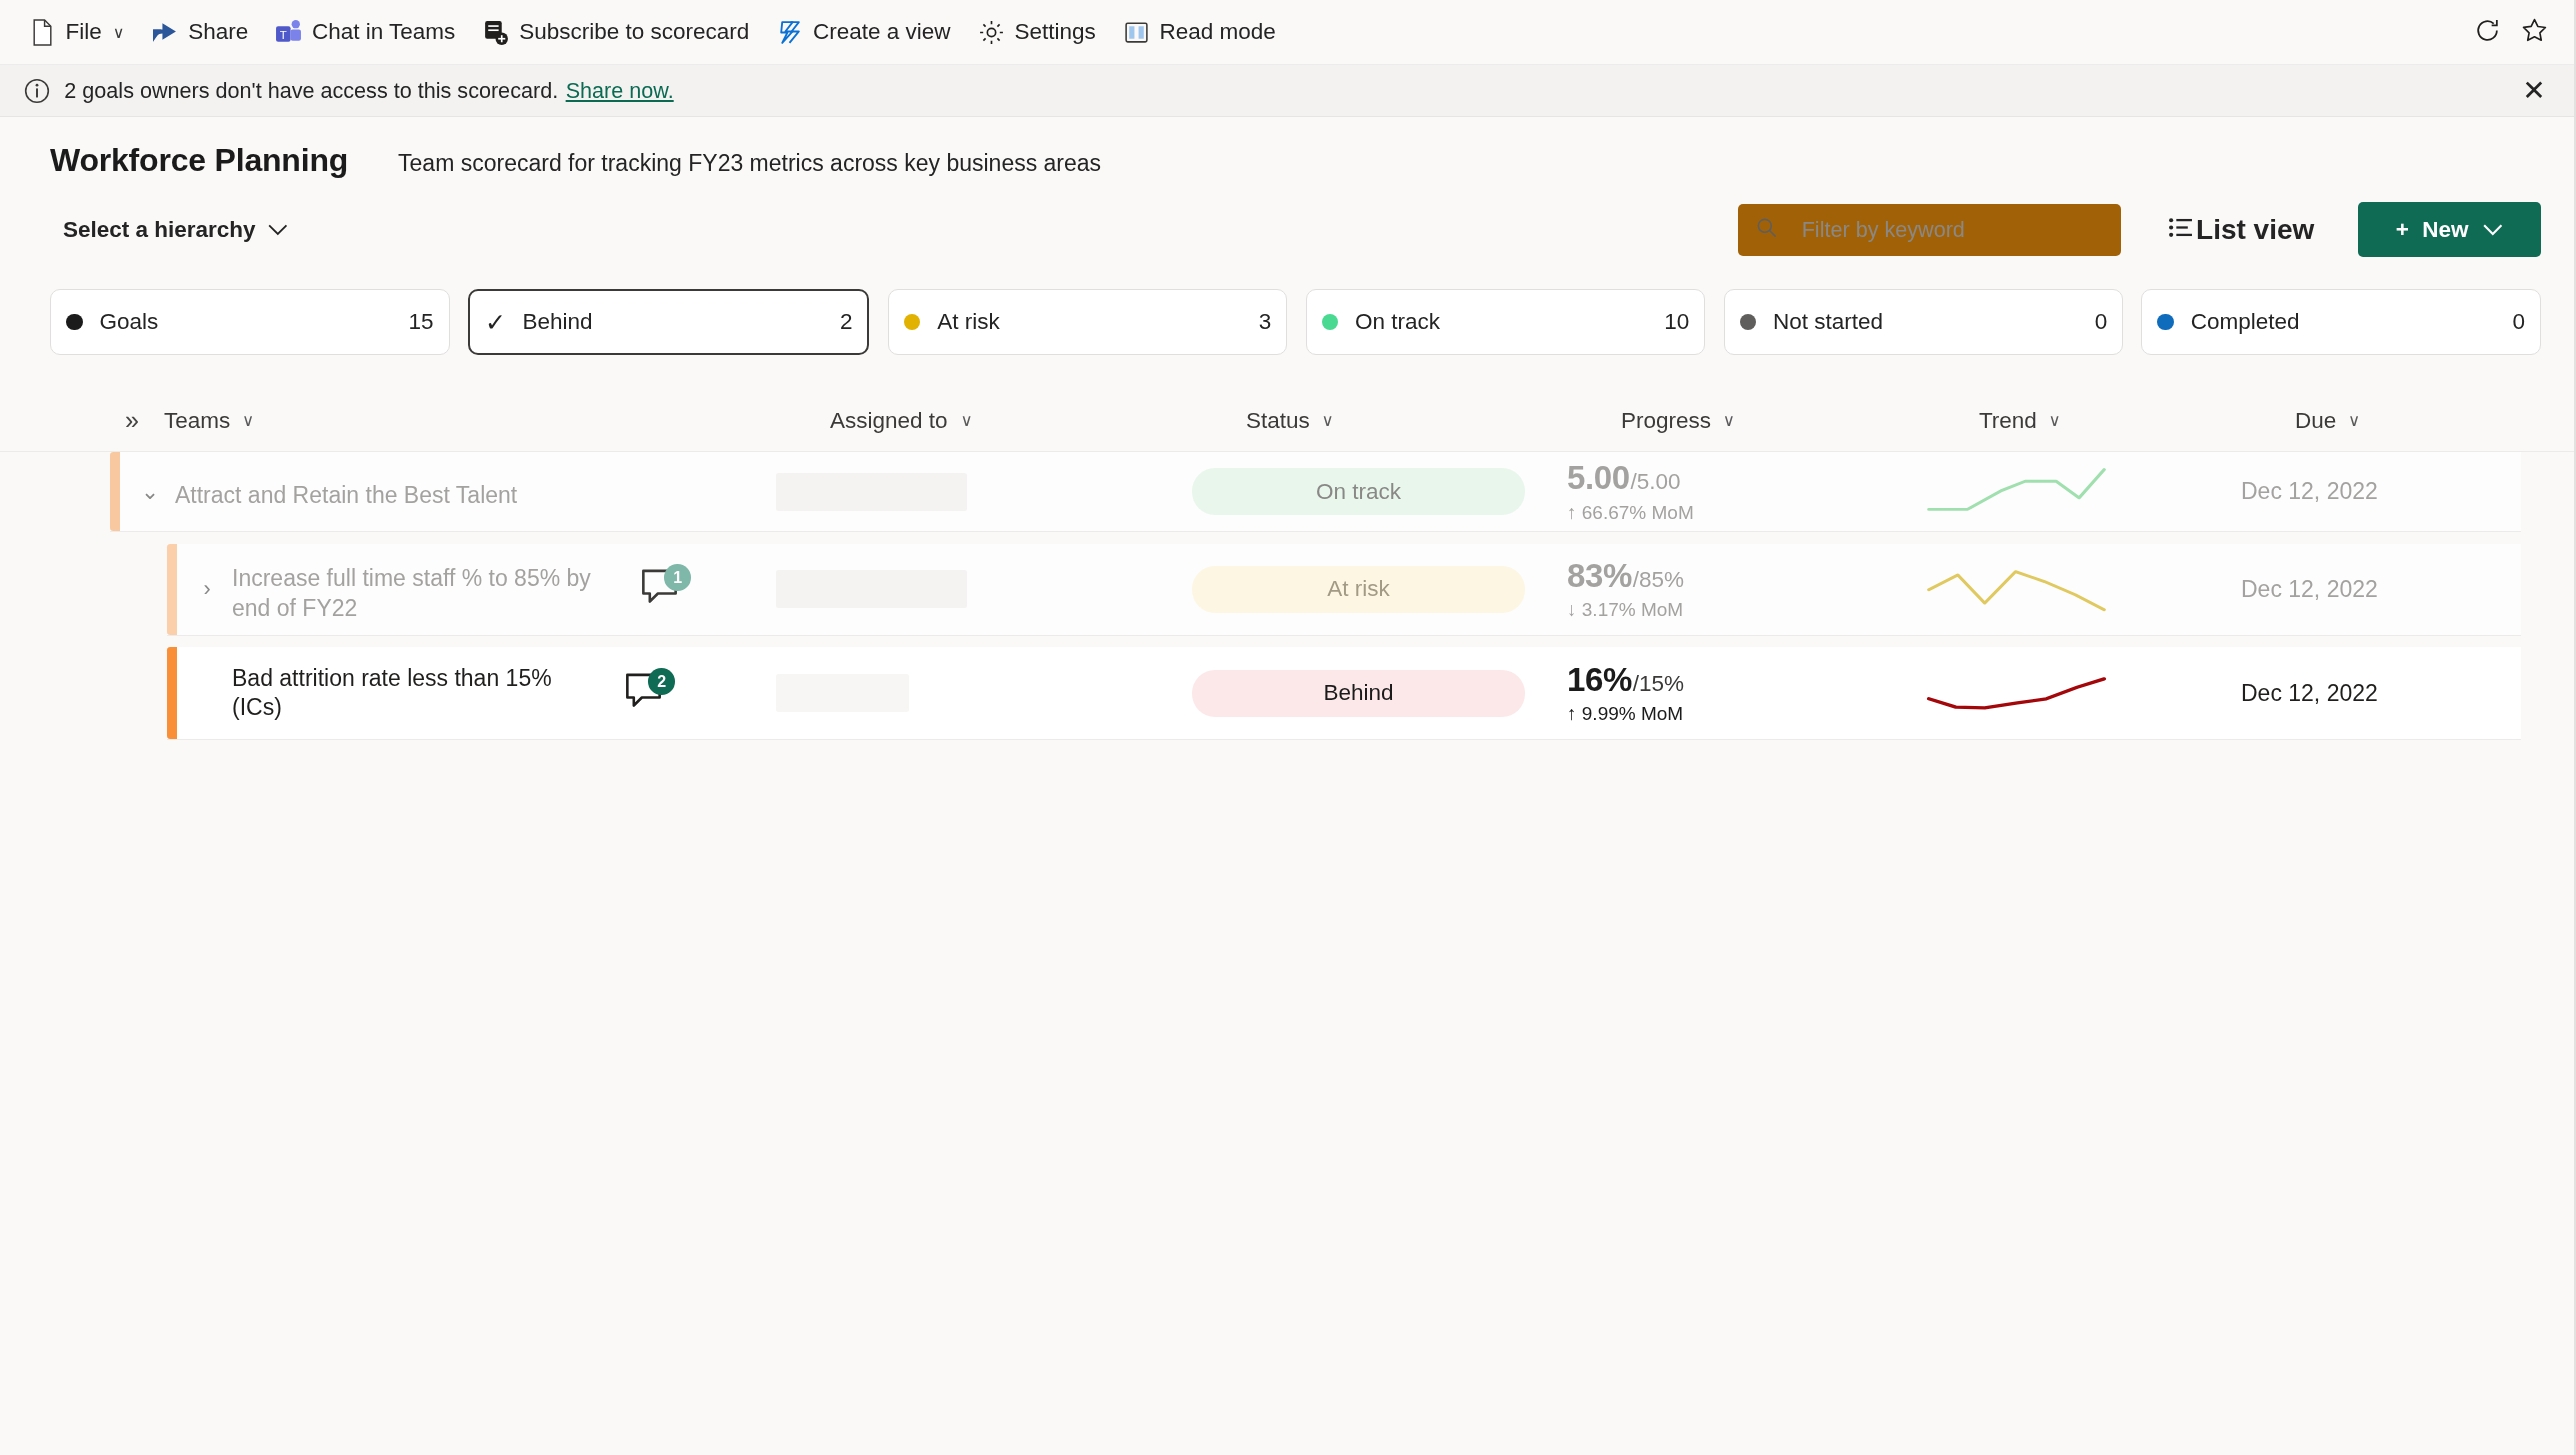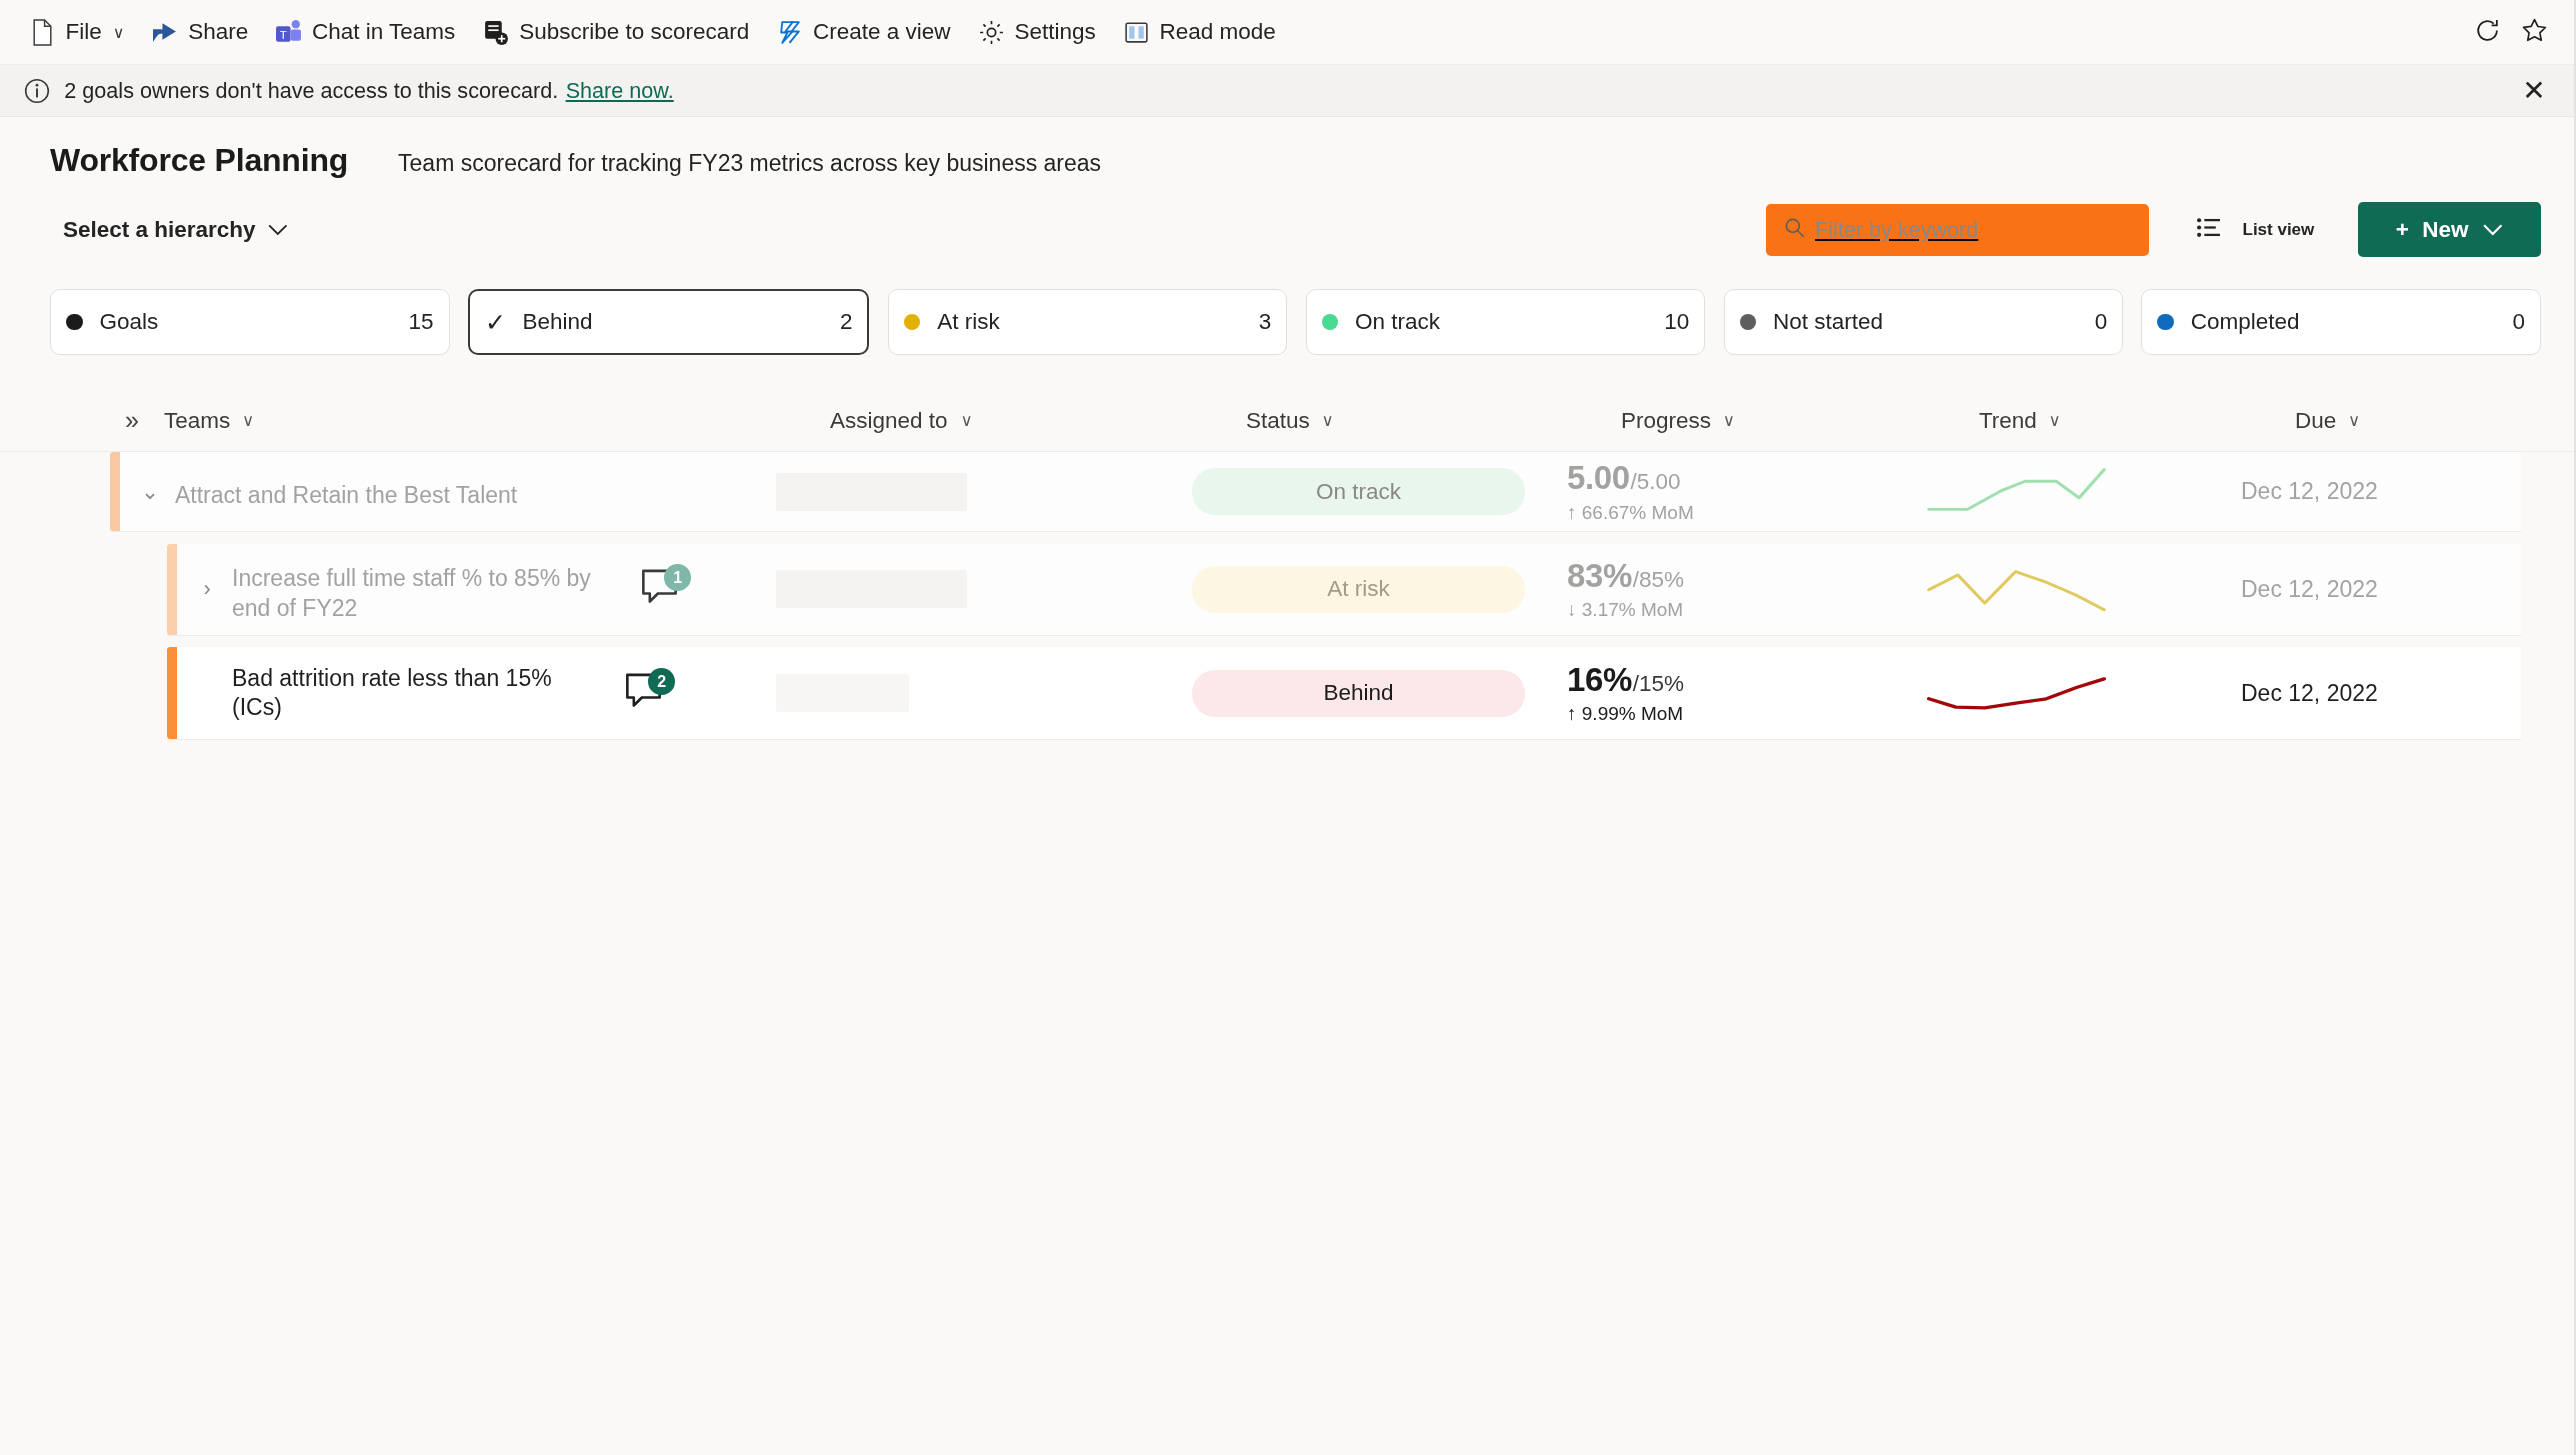--- a/index.html
+++ b/index.html
@@ -71,37 +71,36 @@
   }
   .hierarchy {
     display: flex; align-items: center; gap: 11.7px;
     font-size: 22.5px; font-weight: 600; color: #242424;
     cursor: pointer; padding: 6.7px 5px; border-radius: 3.3px;
   }
   .toolrow-spacer { flex: 1 1 auto; }
 
   .searchbox {
     width: 383px; height: 52px;
-    background: #f97316; border-radius: 5px;
-    display: flex; align-items: center;
-    padding: 0 16.7px; gap: 10px;
+    background: #a16207; border-radius: 5px;
+    display: flex; align-items: center;
+    padding: 0 16.7px; gap: 24px;
     border: 0.8px solid transparent;
-    text-decoration: underline;
   }
   .searchbox input {
     border: none; outline: none; background: transparent;
     font-size: 21.6px; color: #242424; width: 100%;
     font-family: "Liberation Sans", sans-serif;
   }
   .searchbox input::placeholder { color: #8a8886; }
 
   .listview {
-    display: flex; align-items: center; gap: 22px;
+    display: flex; align-items: center; gap: 3px;
     margin-left: 35px; padding: 8.3px 11.7px;
-    font-size: 17px; font-weight: 600; color: #242424;
+    font-size: 28px; font-weight: 600; color: #242424;
     cursor: pointer; border-radius: 4.2px;
   }
 
   .newbtn {
     margin-left: 32px;
     height: 55px; min-width: 183px;
     background: #0f6b54; color: #ffffff;
     border: none; border-radius: 5px;
     display: flex; align-items: center; justify-content: center;
     gap: 13.3px; padding: 0 21.6px;

